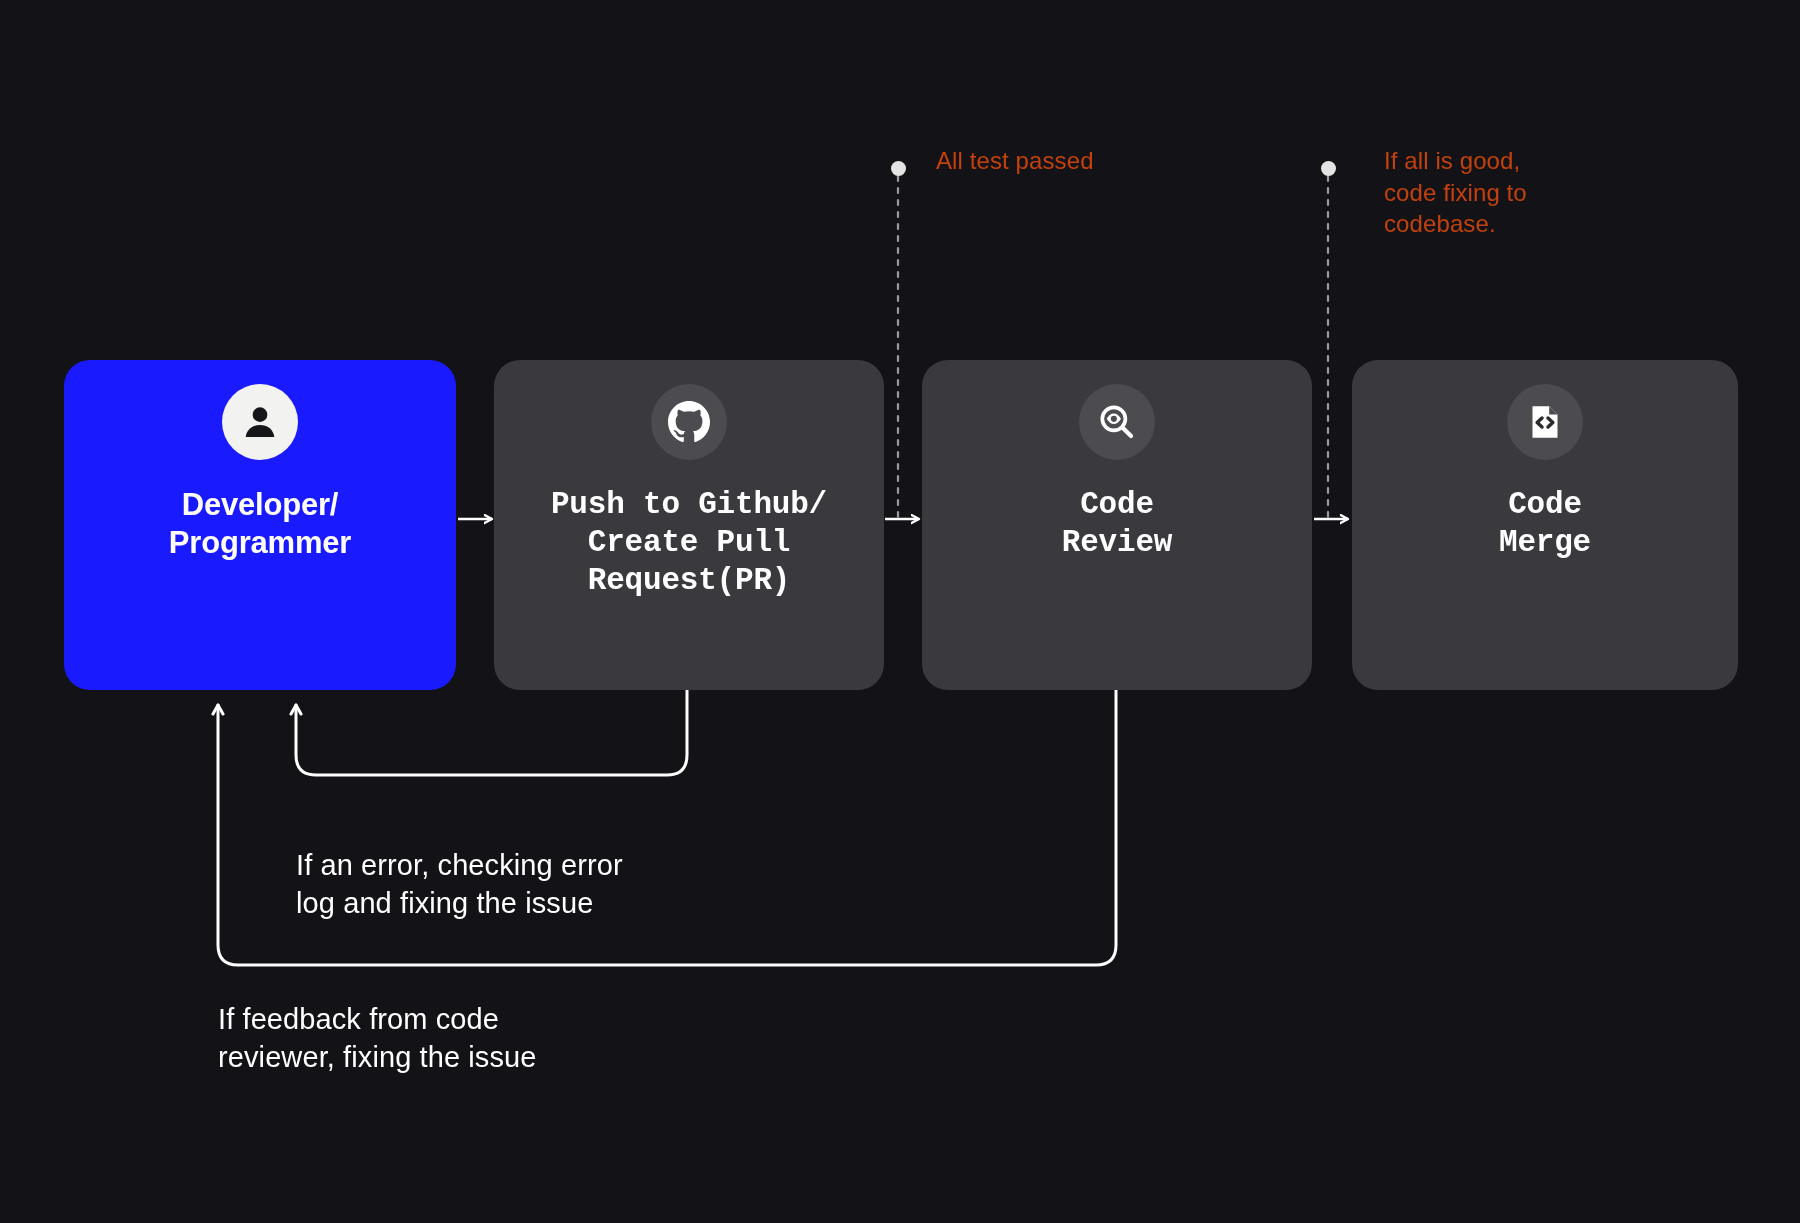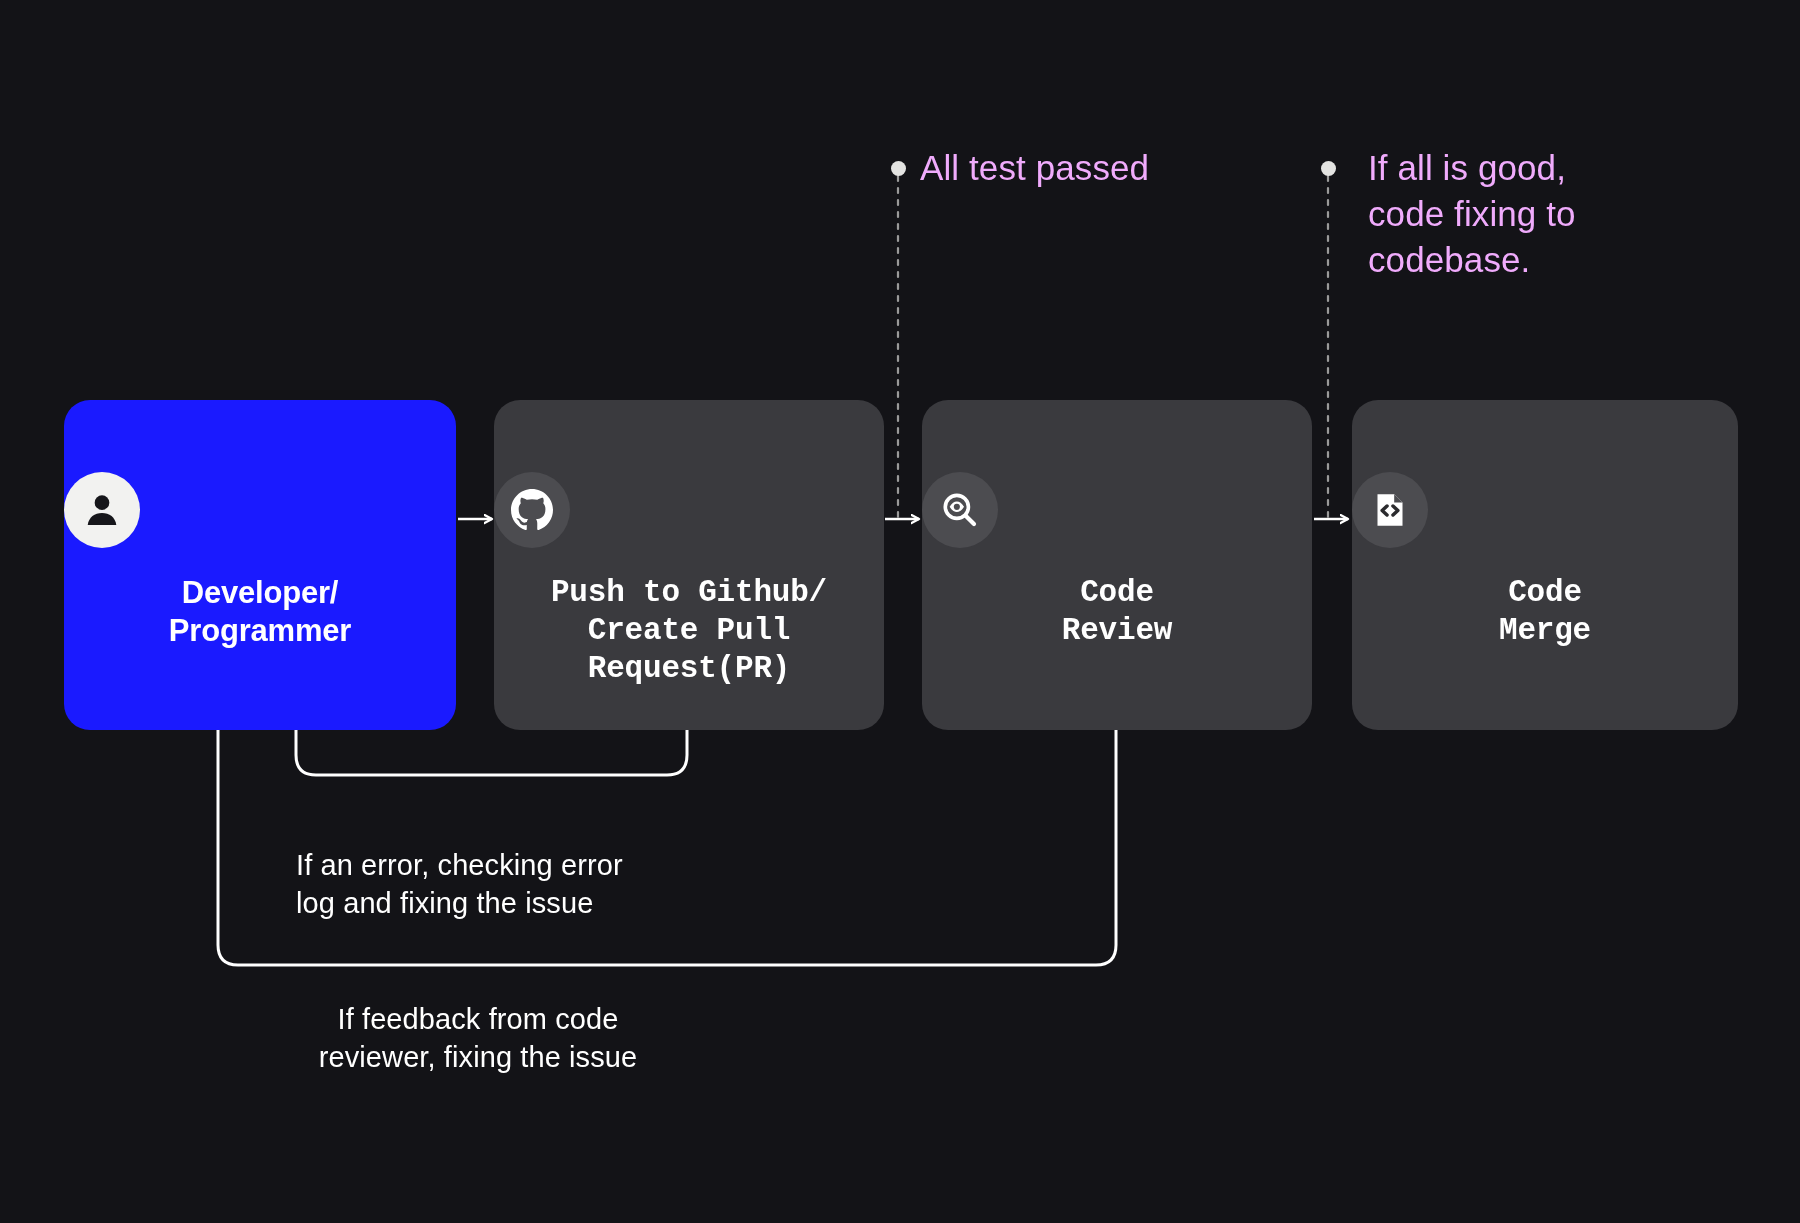--- a/index.html
+++ b/index.html
@@ -29,24 +29,24 @@
     height: 1223px;
     pointer-events: none;
   }
 
   
   .card {
     position: absolute;
     border-radius: 26px;
     display: flex;
     flex-direction: column;
+    align-items: center;
     justify-content: flex-start;
     box-sizing: border-box;
-    padding-top: 72px;
-    margin-top: 40px;
+    padding-top: 24px;
   }
   .card.accent { background: #1A1AFF; }
   .card.neutral { background: #3A3A3E; font-family: Liberation Mono, monospace; }
 
   .card-icon {
     width: 76px;
     height: 76px;
     border-radius: 50%;
     display: flex;
     align-items: center;
@@ -64,26 +64,27 @@
     font-weight: 700;
     text-align: center;
     letter-spacing: -0.2px;
     white-space: pre-line;
     padding: 0 14px;
   }
 
   
   .annotation {
     position: absolute;
-    color: #f0abfc;
-    font-size: 35px;
+    color: #c2410c;
+    font-size: 24px;
     line-height: 1.32;
     font-weight: 400;
     white-space: pre-line;
     letter-spacing: 0.1px;
+    margin-left: 16px;
   }
   .loop-label {
     position: absolute;
     color: #FFFFFF;
     font-size: 29px;
     line-height: 1.32;
     font-weight: 400;
     white-space: pre-line;
     letter-spacing: 0.1px;
   }
@@ -180,16 +181,16 @@
   <div class="annotation" style="left:920px; top:145px; width:330px;">All test passed</div>
 
   <span class="anno-dot" style="left:1321px; top:161px;"></span>
   <div class="annotation" style="left:1368px; top:145px; width:350px;">If all is good,
 code fixing to
 codebase.</div>
 
   <div class="loop-label" style="left:296px; top:846px; width:520px;">If an error, checking error
 log and fixing the issue</div>
 
-  <div class="loop-label" style="left:218px; top:1000px; width:520px;text-align:center;">If feedback from code
+  <div class="loop-label" style="left:218px; top:1000px; width:520px;">If feedback from code
 reviewer, fixing the issue</div>
 
 </div>
 
 </body></html>

